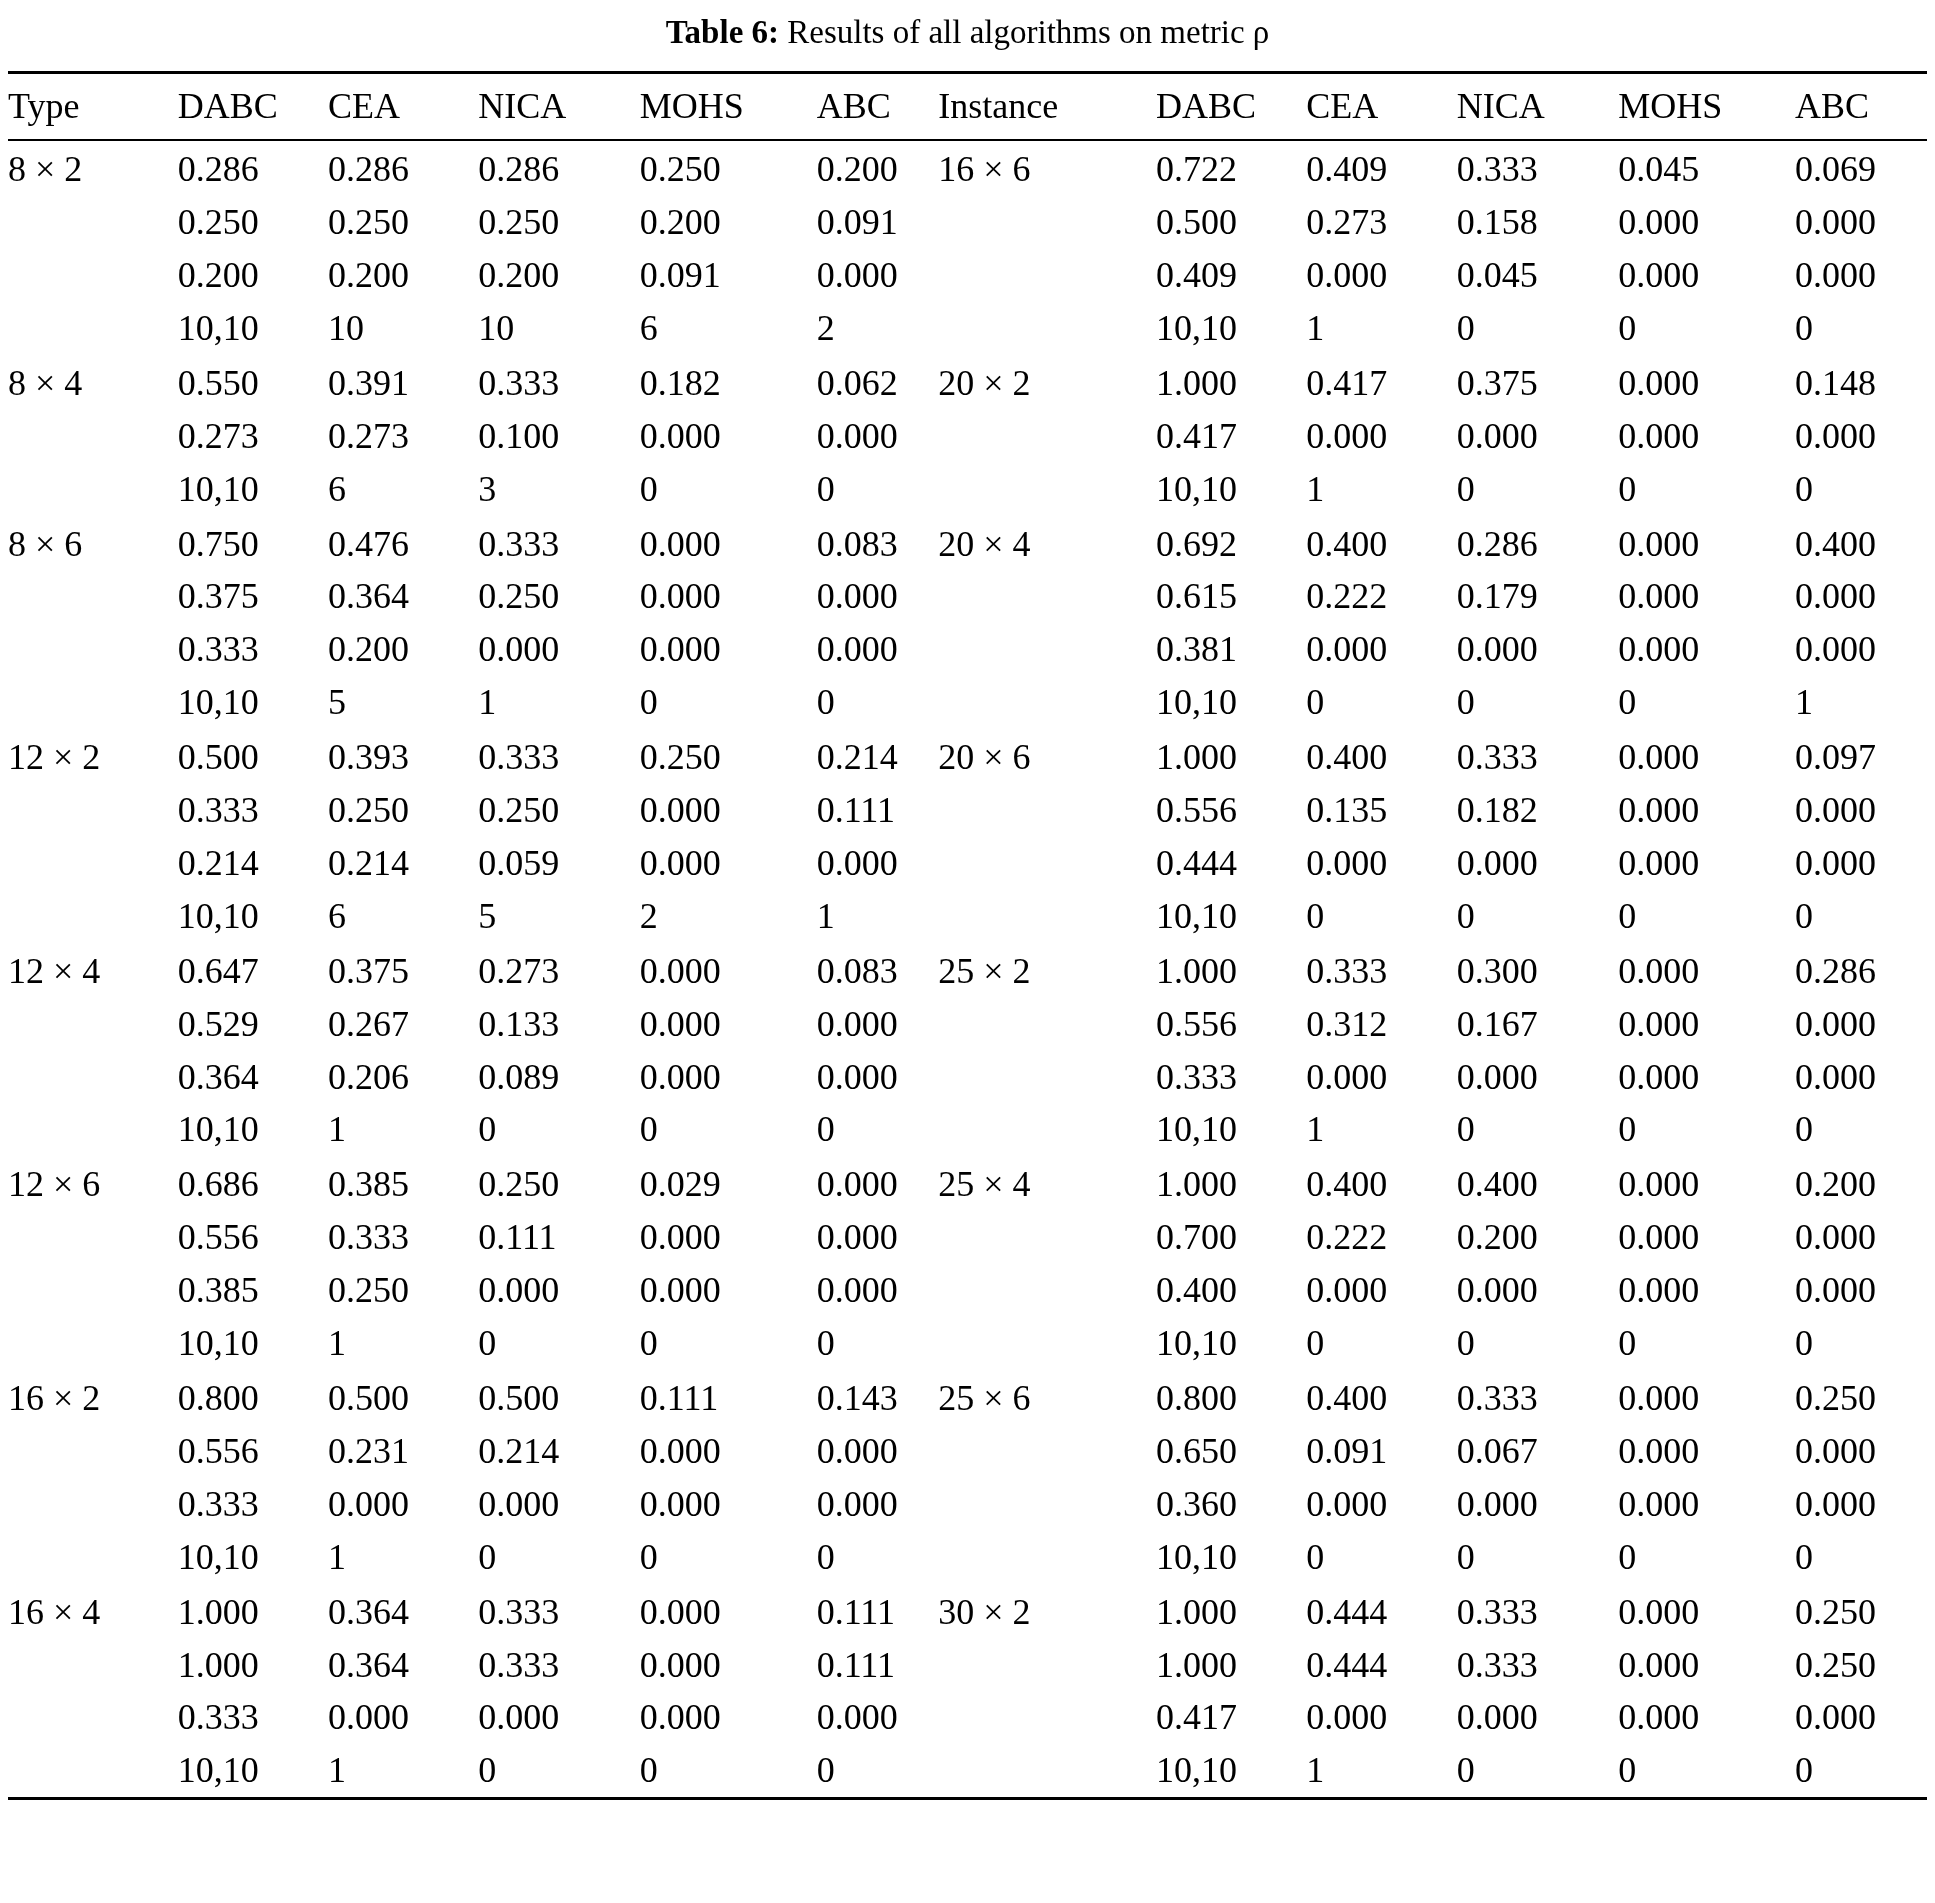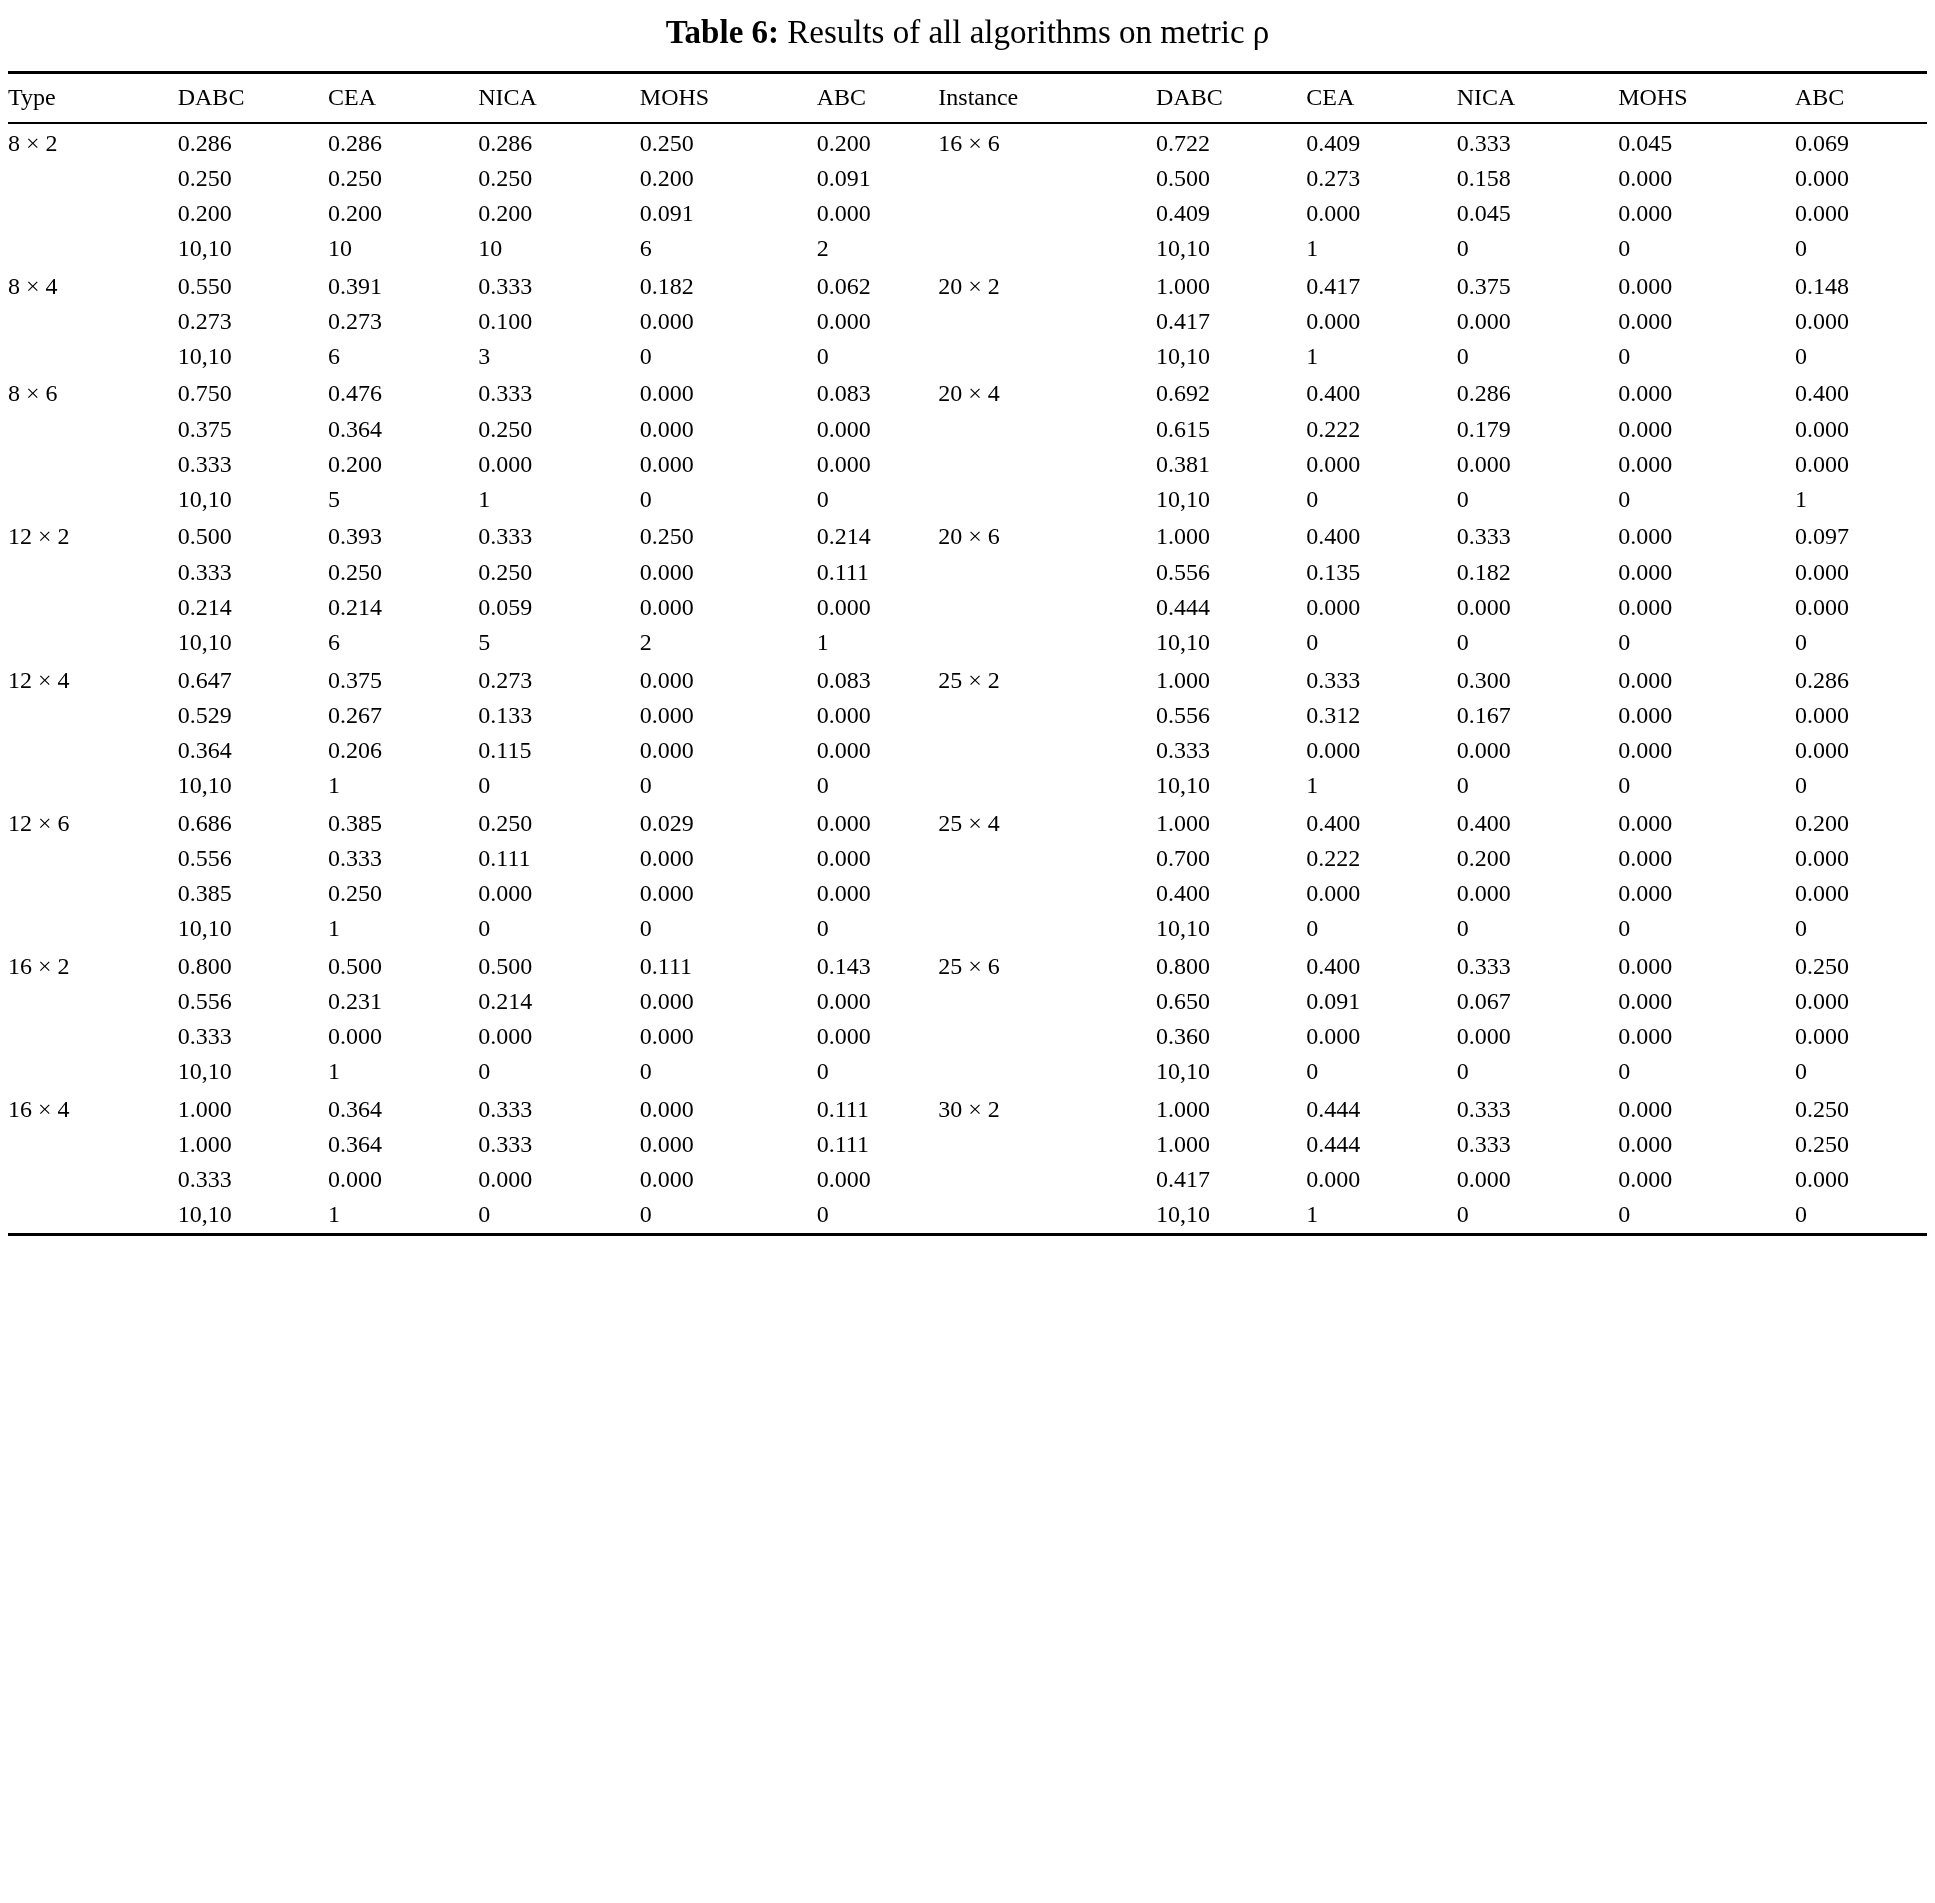--- a/index.html
+++ b/index.html
@@ -26,21 +26,21 @@
   }
   .caption .cap-label {
     font-weight: bold;
   }
   .caption .cap-text {
     font-weight: normal;
   }
   table.tbl {
     width: 100%;
     border-collapse: collapse;
-    font-size: 24px;
+    font-size: 36px;
   }
   table.tbl th, table.tbl td {
     font-weight: normal;
     text-align: left;
     padding: 0;
     line-height: 1.47;
     white-space: nowrap;
   }
   
   .c0 { width: 166px; }
@@ -355,21 +355,21 @@
           <td class="c7">0.556</td>
           <td class="c8">0.312</td>
           <td class="c9">0.167</td>
           <td class="c10">0.000</td>
           <td class="c11">0.000</td>
         </tr>
         <tr>
           <td class="c0"></td>
           <td class="c1">0.364</td>
           <td class="c2">0.206</td>
-          <td class="c3">0.115</td>
+          <td class="c3">0.089</td>
           <td class="c4">0.000</td>
           <td class="c5">0.000</td>
           <td class="c6"></td>
           <td class="c7">0.333</td>
           <td class="c8">0.000</td>
           <td class="c9">0.000</td>
           <td class="c10">0.000</td>
           <td class="c11">0.000</td>
         </tr>
         <tr>

